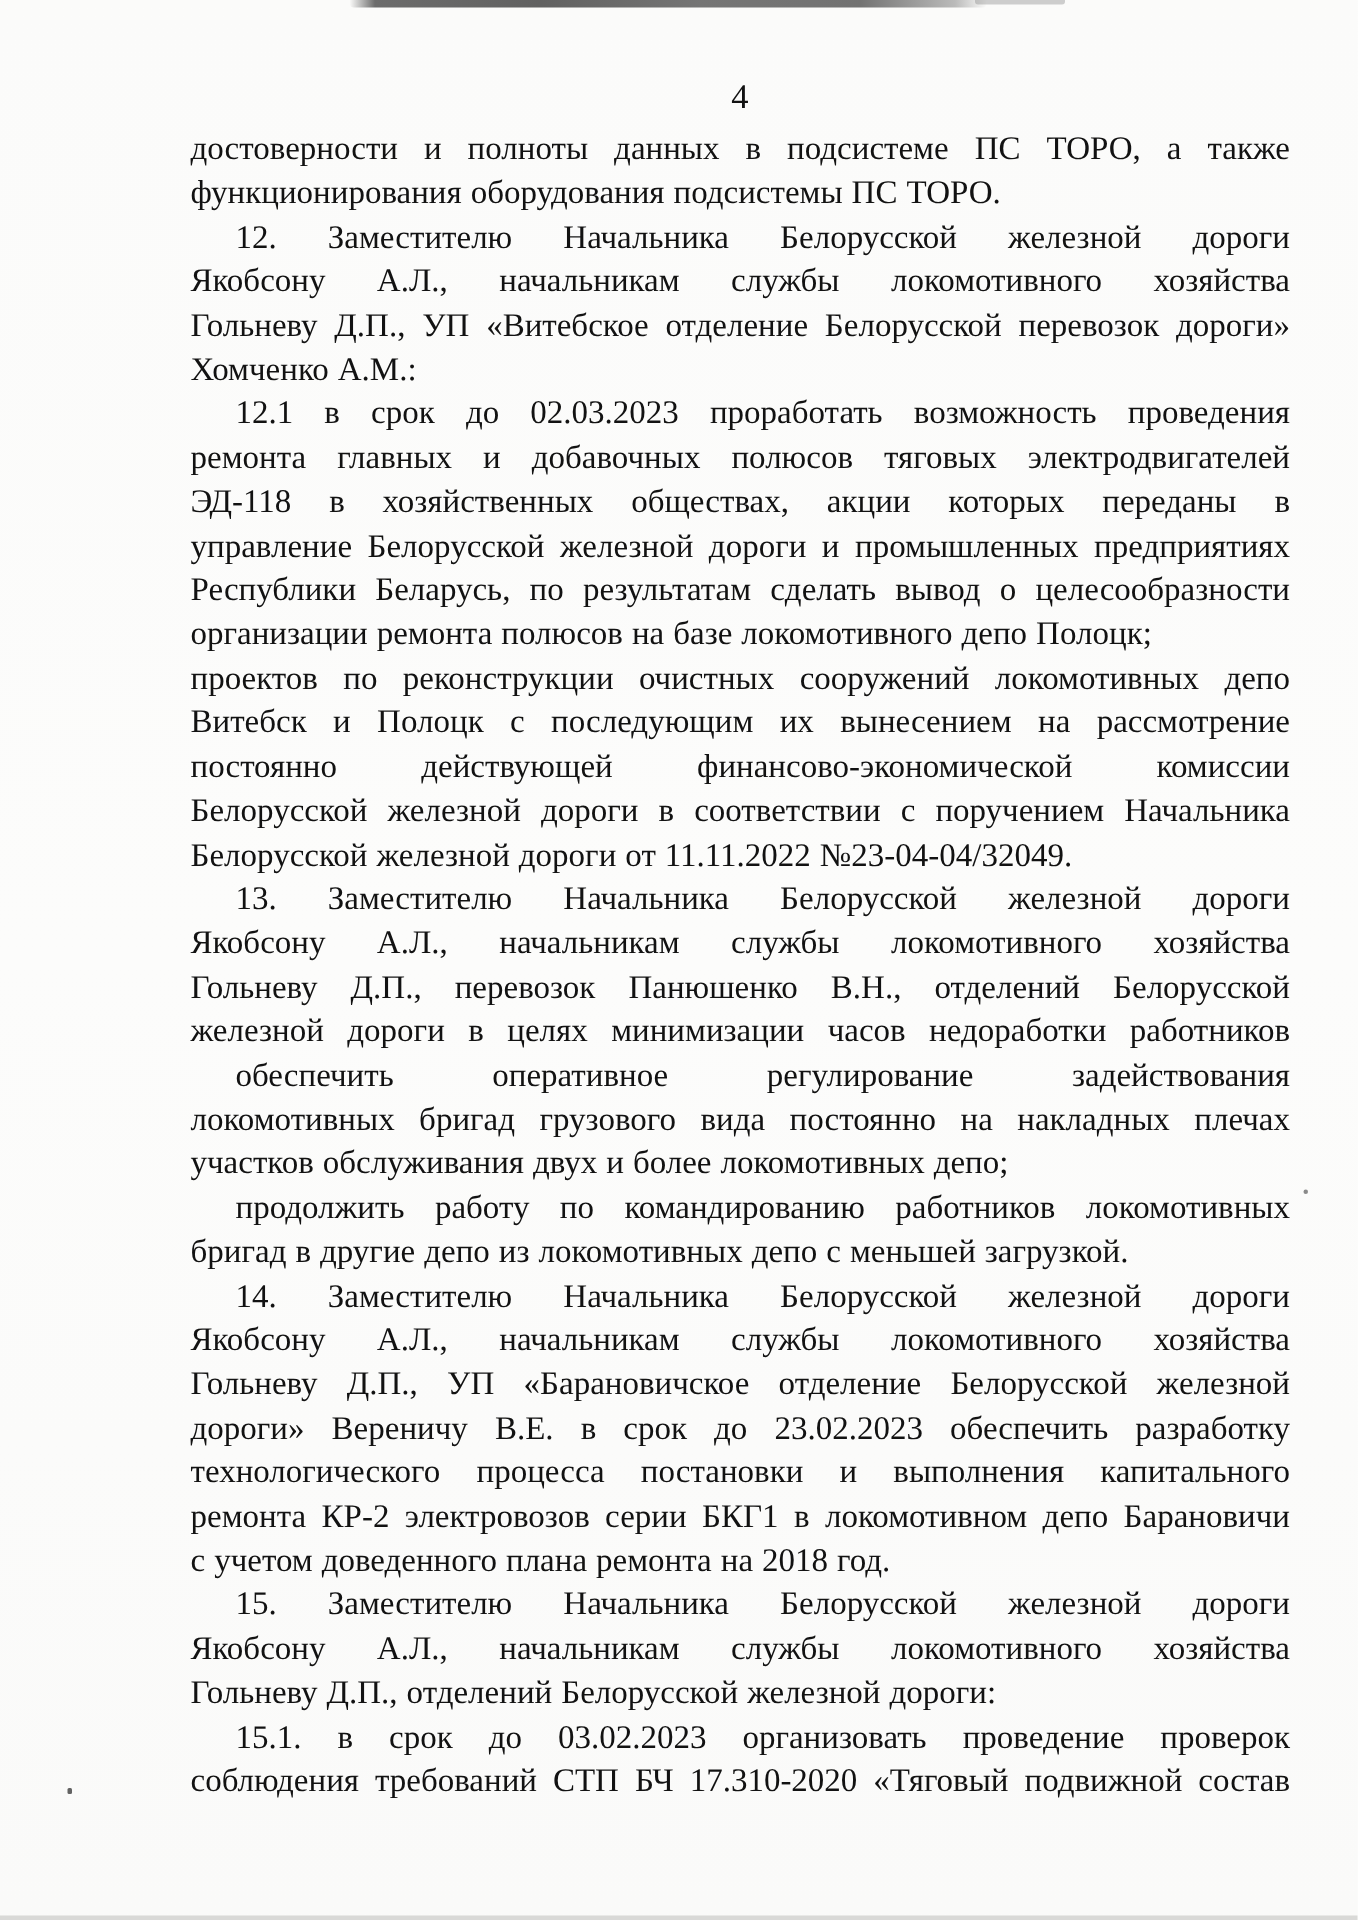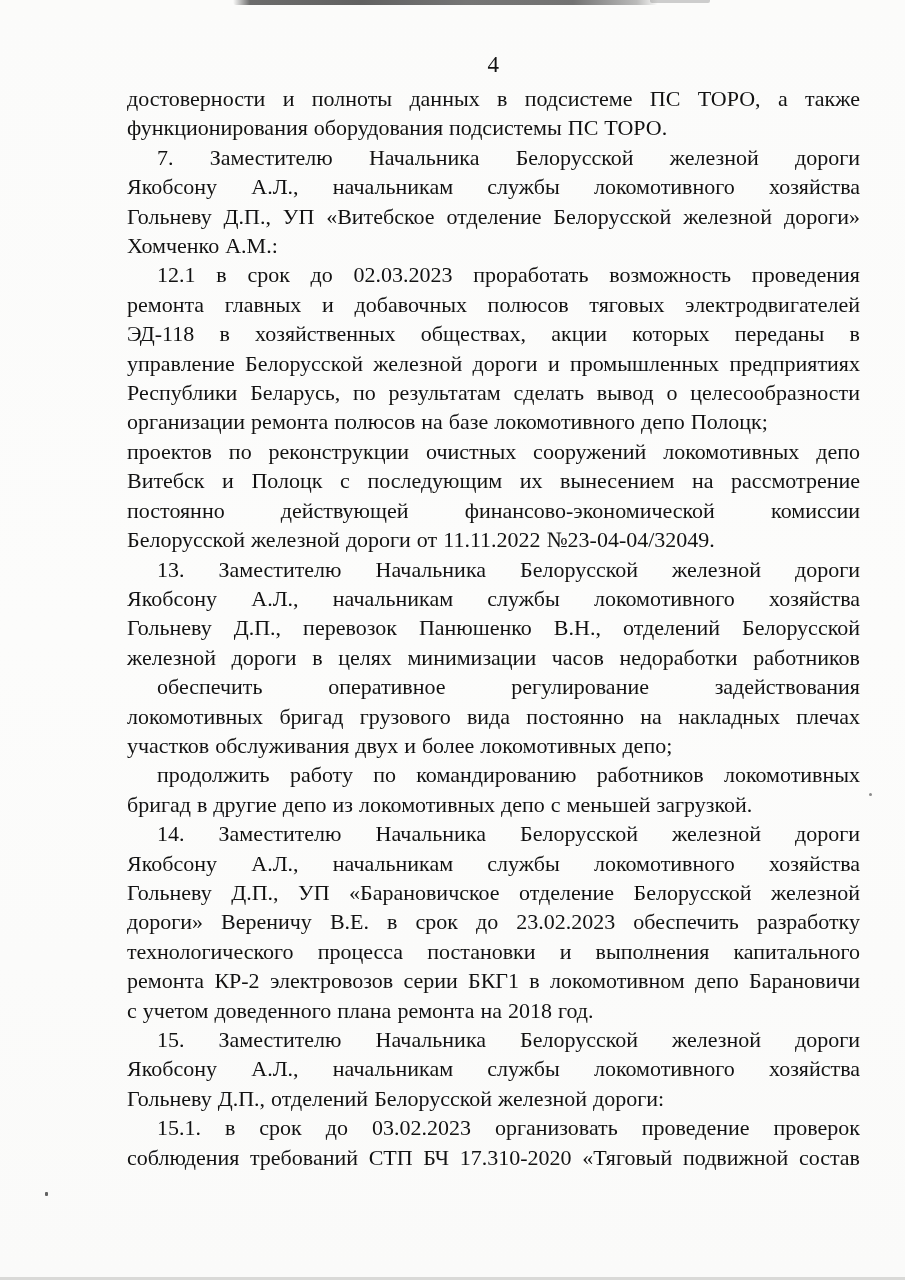--- a/index.html
+++ b/index.html
@@ -93,37 +93,38 @@
   <div class="artifact artifact-bottom-edge"></div>
 
   <div class="page-number">4</div>
 
   <div class="doc-body">
       <div class="paragraph">
         <div class="line">достоверности и полноты данных в подсистеме ПС ТОРО, а также</div>
         <div class="line last">функционирования оборудования подсистемы ПС ТОРО.</div>
       </div>
       <div class="paragraph">
-        <div class="line indent">7. Заместителю Начальника Белорусской железной дороги</div>
+        <div class="line indent">12. Заместителю Начальника Белорусской железной дороги</div>
         <div class="line">Якобсону А.Л., начальникам службы локомотивного хозяйства</div>
-        <div class="line">Гольневу Д.П., УП «Витебское отделение Белорусской железной дороги»</div>
+        <div class="line">Гольневу Д.П., УП «Витебское отделение Белорусской перевозок дороги»</div>
         <div class="line last">Хомченко А.М.:</div>
       </div>
       <div class="paragraph">
         <div class="line indent">12.1 в срок до 02.03.2023 проработать возможность проведения</div>
         <div class="line">ремонта главных и добавочных полюсов тяговых электродвигателей</div>
         <div class="line">ЭД-118 в хозяйственных обществах, акции которых переданы в</div>
         <div class="line">управление Белорусской железной дороги и промышленных предприятиях</div>
         <div class="line">Республики Беларусь, по результатам сделать вывод о целесообразности</div>
         <div class="line last">организации ремонта полюсов на базе локомотивного депо Полоцк;</div>
       </div>
       <div class="paragraph">
         <div class="line">проектов по реконструкции очистных сооружений локомотивных депо</div>
         <div class="line">Витебск и Полоцк с последующим их вынесением на рассмотрение</div>
         <div class="line">постоянно действующей финансово-экономической комиссии</div>
+        <div class="line">Белорусской железной дороги в соответствии с поручением Начальника</div>
         <div class="line last">Белорусской железной дороги от 11.11.2022 №23-04-04/32049.</div>
       </div>
       <div class="paragraph">
         <div class="line indent">13. Заместителю Начальника Белорусской железной дороги</div>
         <div class="line">Якобсону А.Л., начальникам службы локомотивного хозяйства</div>
         <div class="line">Гольневу Д.П., перевозок Панюшенко В.Н., отделений Белорусской</div>
         <div class="line">железной дороги в целях минимизации часов недоработки работников</div>
       </div>
       <div class="paragraph">
         <div class="line indent">обеспечить оперативное регулирование задействования</div>

